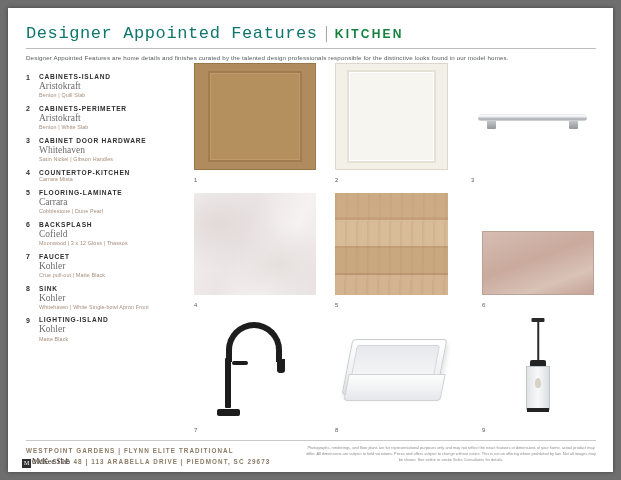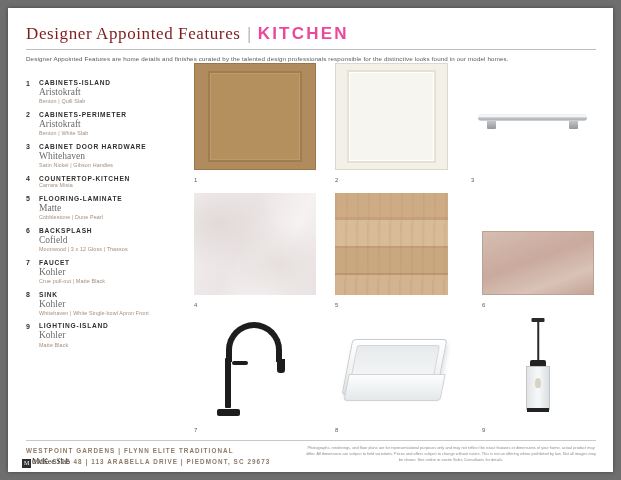--- a/index.html
+++ b/index.html
@@ -30,56 +30,56 @@
     left: 18px;
     top: 16px;
     width: 570px;
   }
   .title-row {
     display: flex;
     align-items: baseline;
     white-space: nowrap;
   }
   .title-main {
-    font-family: Liberation Serif, serif;
+    font-family: Liberation Mono, monospace;
     font-size: 17px;
     letter-spacing: 0.6px;
-    color: #7f1d1d;
+    color: #0f766e;
   }
   .title-sep {
     font-family: "Liberation Serif", serif;
     font-size: 16px;
     color: #8e8e8e;
     margin: 0 7px;
   }
   .title-room {
     font-family: "Liberation Sans", sans-serif;
-    font-size: 17px;
+    font-size: 12px;
     font-weight: bold;
     letter-spacing: 2.2px;
-    color: #ec4899;
+    color: #15803d;
   }
   .rule {
     margin-top: 5px;
     border-top: 1px solid #bdbdbd;
     width: 100%;
   }
   .subtitle {
     margin-top: 5px;
     font-size: 6.2px;
     letter-spacing: 0.15px;
     color: #55595c;
     line-height: 1.3;
   }
 
   
   .spec-list {
     position: absolute;
     left: 18px;
-    top: 71px;
+    top: 65px;
     width: 168px;
   }
   .spec {
     display: flex;
     margin-bottom: 6.5px;
   }
   .spec-num {
     width: 13px;
     flex: 0 0 13px;
     font-size: 7px;
@@ -472,21 +472,21 @@
       <div class="spec-body">
         <div class="spec-cat">COUNTERTOP-KITCHEN</div>
         <div class="spec-detail">Carrara Mista</div>
       </div>
     </div>
 
     <div class="spec">
       <div class="spec-num">5</div>
       <div class="spec-body">
         <div class="spec-cat">FLOORING-LAMINATE</div>
-        <div class="spec-brand">Matte</div>
+        <div class="spec-brand">Carrara</div>
         <div class="spec-detail">Cobblestone | Dune Pearl</div>
       </div>
     </div>
 
     <div class="spec">
       <div class="spec-num">6</div>
       <div class="spec-body">
         <div class="spec-cat">BACKSPLASH</div>
         <div class="spec-brand">Cofield</div>
         <div class="spec-detail">Moonwood  |  3 x 12 Gloss  |  Thassos</div>

